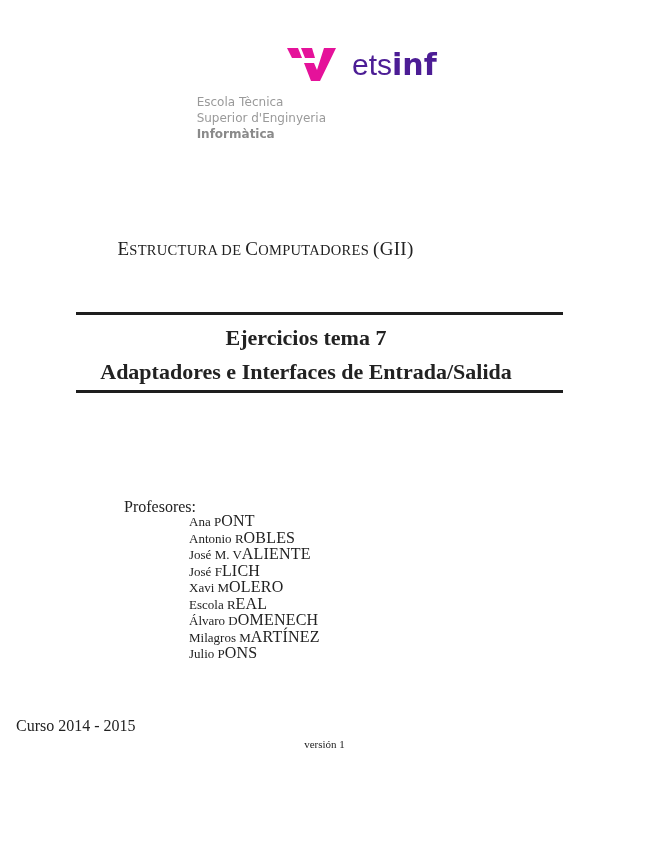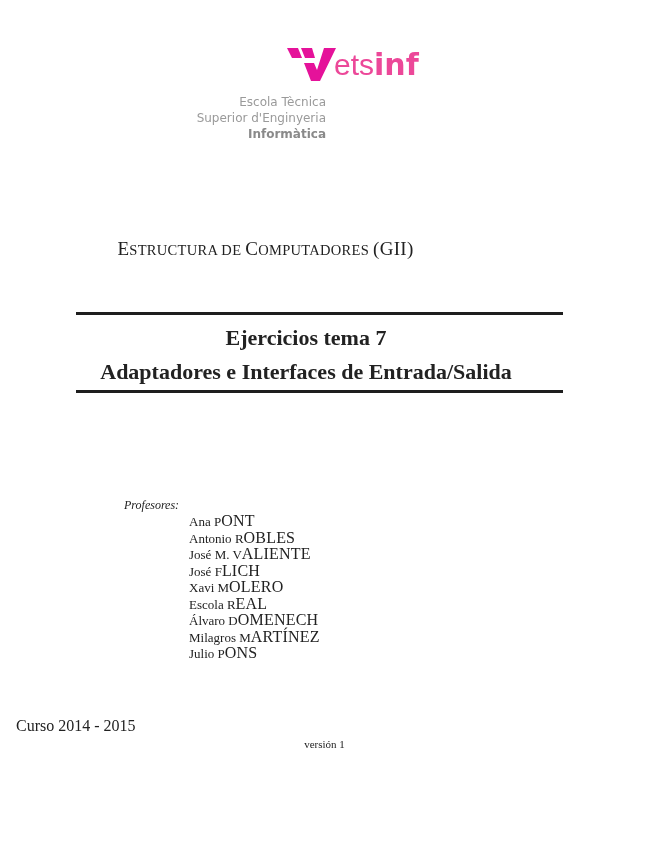--- a/index.html
+++ b/index.html
@@ -19,36 +19,36 @@
     
     .logo-mark {
       position: absolute;
       left: 287px;
       top: 45px;
       width: 50px;
       height: 36px;
     }
     .logo-word {
       position: absolute;
-      left: 334px;
+      left: 352px;
       top: 48px;
       font-family: "DejaVu Sans", "Liberation Sans", sans-serif;
       font-size: 30px;
       line-height: 34px;
-      color: #ec4899;
+      color: #4c1d95;
       letter-spacing: 0px;
     }
     .logo-word .light { font-weight: 300; font-family: "Liberation Sans", sans-serif; }
     .logo-word .bold { font-weight: 700; font-family: "DejaVu Sans", sans-serif; }
 
     .school {
       position: absolute;
       right: 329px;
       top: 94px;
-      text-align: right;
+      text-align: left;
       font-family: "DejaVu Sans", "Liberation Sans", sans-serif;
       font-size: 12px;
       line-height: 16px;
       color: #9a9a9a;
     }
     .school .b { font-weight: 700; color: #8a8a8a; }
 
     .course {
       position: absolute;
       left: 0;
@@ -80,22 +80,21 @@
       color: #222;
     }
     .title1 { top: 325px; }
     .title2 { top: 359px; }
 
     .prof-label {
       position: absolute;
       left: 124px;
       top: 498px;
       font-family: "Liberation Serif", "DejaVu Serif", serif;
-      font-style: italic;
-      font-size: 12px;
+      font-size: 16px;
       color: #222;
     }
     .prof-list {
       position: absolute;
       left: 189px;
       top: 513px;
       font-family: "Liberation Serif", "DejaVu Serif", serif;
       font-size: 13px;
       line-height: 15.5px;
       color: #222;

